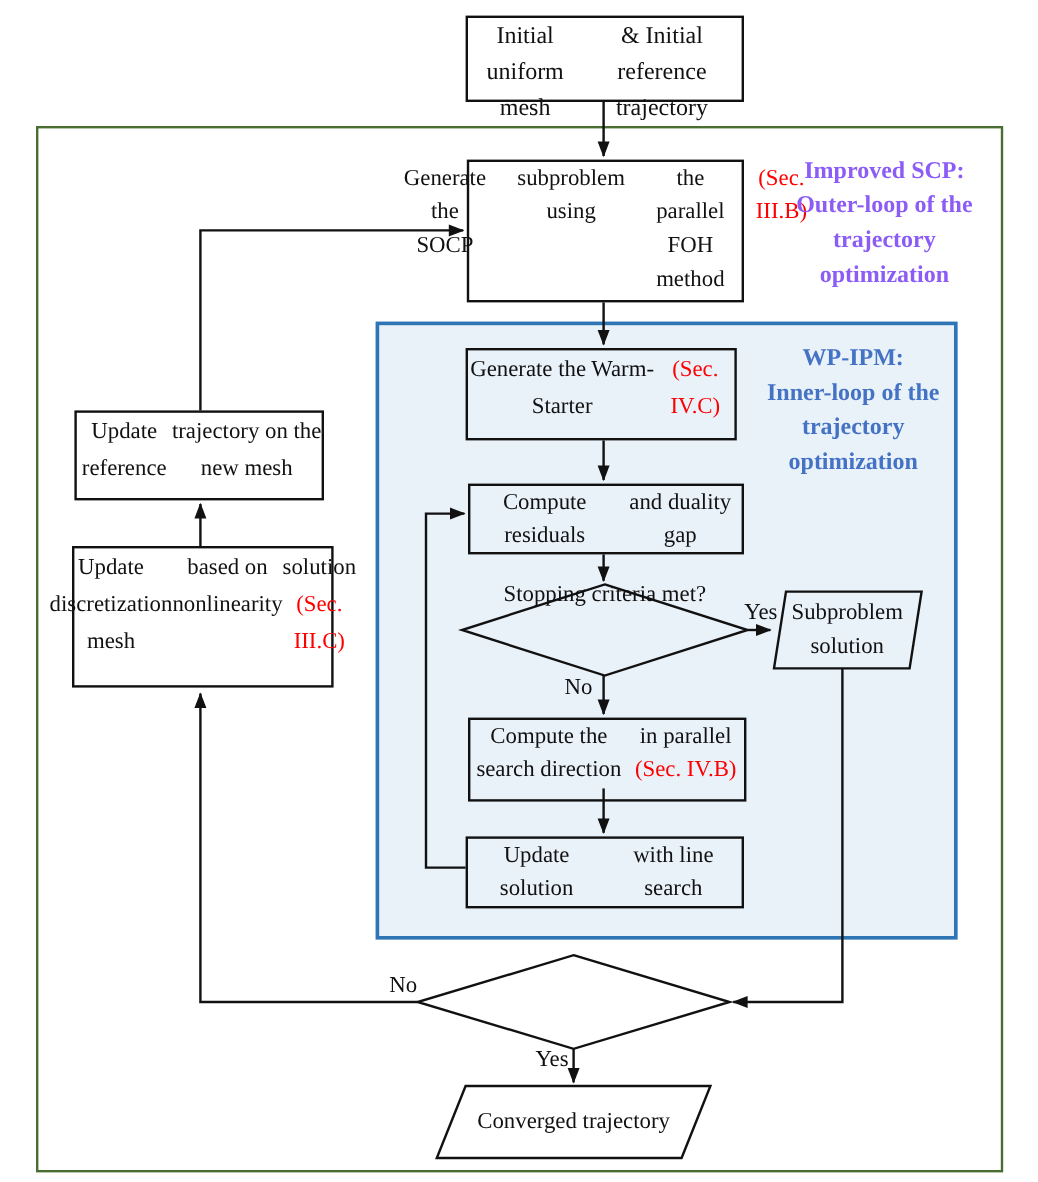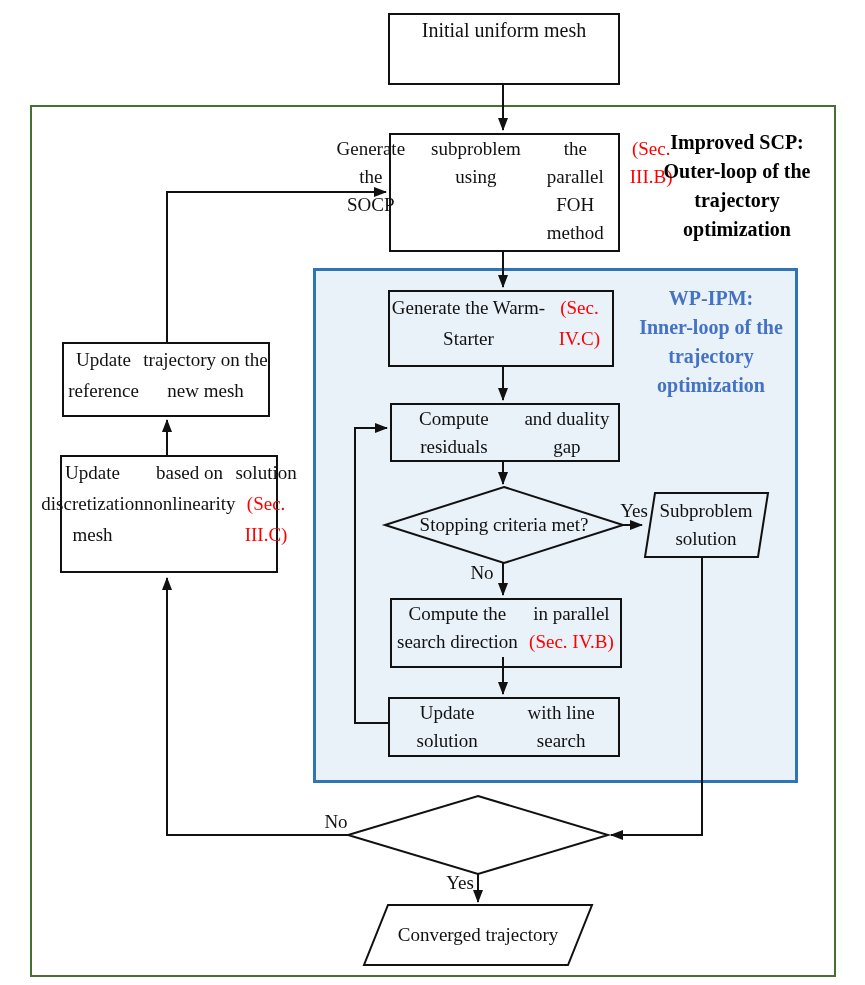--- a/index.html
+++ b/index.html
@@ -10,21 +10,21 @@
   .abs{position:absolute;box-sizing:border-box;}
   .panel-outer{border:2px solid #4a6e32;background:transparent;z-index:1;}
   .panel-inner{border:3px solid #2e75b6;background:#e9f1f9;z-index:2;}
   svg.overlay{position:absolute;left:0;top:0;z-index:3;pointer-events:none;}
   .txt{z-index:4;display:flex;flex-direction:column;justify-content:center;text-align:center;}
   .box{z-index:4;border:2px solid #111;background:transparent;display:flex;flex-direction:row;justify-content:center;text-align:center;}
   .f19{font-size:19px;line-height:28px;}
   .f20{font-size:20px;line-height:30px;}
   .lh31{line-height:31px;}
   .sec{color:#ff0000;}
-  .glabel{color:#000000;font-weight:bold;font-size:20px;line-height:29px;}
+  .glabel{color:#8b5cf6;font-weight:bold;font-size:20px;line-height:29px;}
   .blabel{color:#4472c4;font-weight:bold;font-size:20px;line-height:29px;}
   .elabel{font-size:19px;line-height:22px;z-index:4;text-align:center;}
 </style>
 </head>
 <body>
 
 <div id="canvas">
 
   <div class="abs panel-outer" style="left:30px;top:105px;width:806px;height:872px;"></div>
 
@@ -52,20 +52,21 @@
       <path d="M478 874 L478 902" marker-end="url(#arrow)"></path>
       <polygon points="504,487 623,525 504,563 385,525"></polygon>
       <polygon points="478,796 608,835 478,874 348,835"></polygon>
       <polygon points="655,493 768,493 758,557 645,557"></polygon>
       <polygon points="388,905 592,905 568,965 364,965" fill="#ffffff"></polygon>
     </g>
   </svg>
 
   <div class="abs box f20" style="left:388px;top:13px;width:232px;height:72px;">
     <div>Initial uniform mesh</div>
+    <div>&amp; Initial reference trajectory</div>
   </div>
 
   <div class="abs box f19" style="left:389px;top:133px;width:231px;height:119px;gap:26px;">
     <div>Generate the SOCP</div>
     <div>subproblem using</div>
     <div>the parallel FOH method</div>
     <div class="sec">(Sec. III.B)</div>
   </div>
 
   <div class="abs txt glabel" style="left:637px;top:128px;width:200px;">
@@ -85,21 +86,21 @@
   <div class="abs box f19 lh31" style="left:388px;top:290px;width:226px;height:77px;">
     <div>Generate the Warm-Starter</div>
     <div class="sec">(Sec. IV.C)</div>
   </div>
 
   <div class="abs box f19" style="left:390px;top:403px;width:230px;height:59px;">
     <div>Compute residuals</div>
     <div>and duality gap</div>
   </div>
 
-  <div class="abs txt f19" style="left:394px;top:507px;width:220px;height:36px;">
+  <div class="abs txt f19" style="left:394px;top:478px;width:220px;height:36px;">
     <div>Stopping criteria met?</div>
   </div>
 
   <div class="abs txt f19" style="left:650px;top:496px;width:112px;height:58px;">
     <div>Subproblem</div>
     <div>solution</div>
   </div>
 
   <div class="abs box f19" style="left:390px;top:598px;width:232px;height:70px;">
     <div>Compute the search direction</div>

